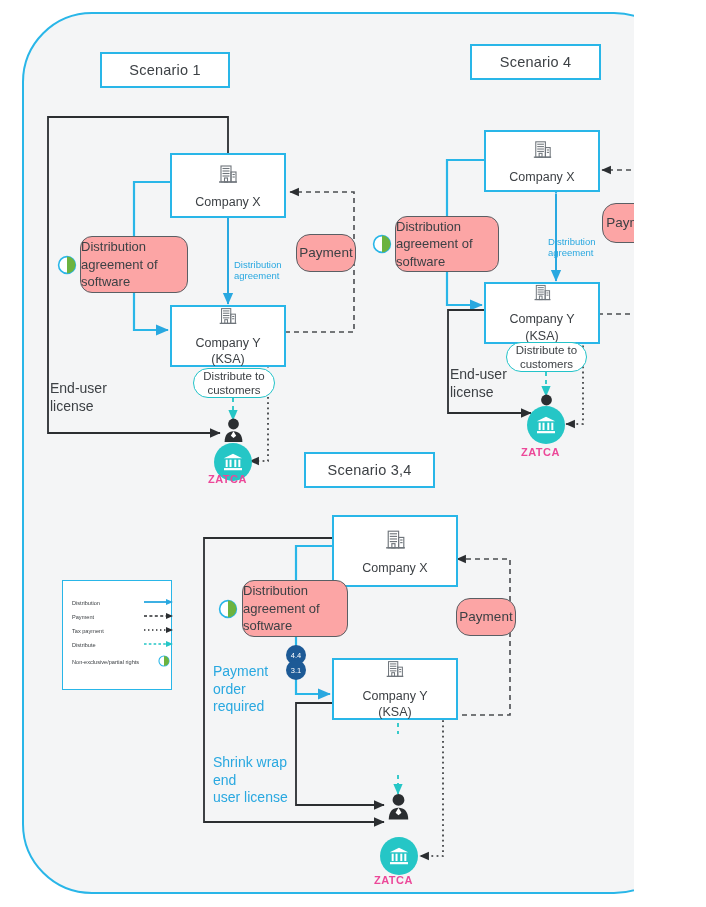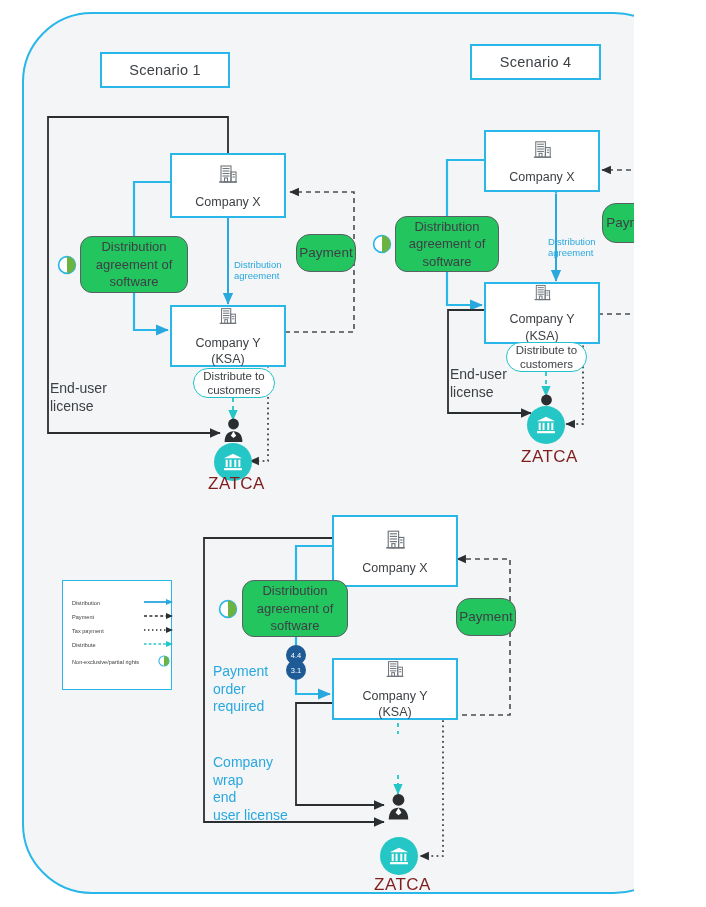--- a/index.html
+++ b/index.html
@@ -50,29 +50,28 @@
     font-size: 12.5px;
     line-height: 1.35;
   }
   .company-box .bldg { margin-bottom: 2px; }
   .company-box .cname { text-align: left; }
   
   .round-box {
     position: absolute;
     border: 1.6px solid #5a5f64;
     border-radius: 12px;
-    background: #22c55e;
+    background: #fca5a5;
     display: flex;
     flex-direction: column;
     align-items: center;
     justify-content: center;
     color: #3d4145;
     font-size: 13px;
     line-height: 1.35;
-    text-align: center;
   }
   .payment-box { border-radius: 14px; font-size: 13.5px; }
   
   .pill {
     position: absolute;
     border: 1.8px solid #23c3c9;
     border-radius: 22px;
     background: #ffffff;
     display: flex;
     flex-direction: column;
@@ -88,23 +87,23 @@
   .lbl {
     position: absolute;
     font-size: 14px;
     color: #3d4145;
     line-height: 1.25;
     white-space: pre-line;
   }
   .lbl.cyan { color: #29a8e0; }
   .lbl.small-cyan { color: #29a8e0; font-size: 9.5px; line-height: 1.2; }
   .lbl.zatca {
-    font-size: 17px;
-    font-weight: normal;
-    color: #7f1d1d;
+    font-size: 11px;
+    font-weight: bold;
+    color: #ec4899;
     letter-spacing: .5px;
   }
   
   .zatca-circle {
     position: absolute;
     width: 38px; height: 38px;
     border-radius: 50%;
     background: #25c6c6;
     display: flex; align-items: center; justify-content: center;
   }
@@ -377,20 +376,21 @@
         <rect x="4" y="9.5" width="2.2" height="8"></rect>
         <rect x="8.2" y="9.5" width="2.2" height="8"></rect>
         <rect x="13.4" y="9.5" width="2.2" height="8"></rect>
         <rect x="17.8" y="9.5" width="2.2" height="8"></rect>
         <rect x="2.2" y="18.6" width="19.6" height="2.4"></rect>
       </g>
     </svg>
   </div>
   <div class="lbl zatca" style="left:521px;top:446px;">ZATCA</div>
 
+  <div class="scenario-title" style="left:304px;top:452px;width:131px;height:36px;">Scenario 3,4</div>
 
   <div class="company-box" style="left:332px;top:515px;width:126px;height:72px;">
     <span class="bldg">
       <svg width="27" height="27" viewBox="0 0 26 26">
         <g fill="none" stroke="#6f757b" stroke-width="1.1">
           <rect x="6" y="5" width="10" height="16"></rect>
             <rect x="16" y="11" width="5" height="10"></rect>
           <line x1="4" y1="21" x2="22" y2="21" stroke-width="1.4"></line>
           <line x1="7.5" y1="7.5" x2="14.5" y2="7.5"></line>
             <line x1="7.5" y1="10" x2="14.5" y2="10"></line>
@@ -439,21 +439,21 @@
 
   <div class="round-box payment-box" style="left:456px;top:598px;width:60px;height:38px;">Payment</div>
 
   <div class="badge" style="left:286px;top:645px;">4.4</div>
   <div class="badge" style="left:286px;top:660px;">3.1</div>
 
   <div class="lbl cyan" style="left:213px;top:663px;width:70px;">Payment
 order
 required</div>
 
-  <div class="lbl cyan" style="left:213px;top:754px;width:80px;">Company wrap
+  <div class="lbl cyan" style="left:213px;top:754px;width:80px;">Shrink wrap
 end
 user license</div>
 
 
   <div class="person" style="left:387px;top:793px;">
     <svg width="23" height="28" viewBox="0 0 21 25">
       <circle cx="10.5" cy="6" r="5.4" fill="#2b2e31"></circle>
       <path d="M1.6,24 C1.6,16.5 5.4,13.2 10.5,13.2 C15.6,13.2 19.4,16.5 19.4,24 z" fill="#2b2e31"></path>
       <path d="M10.5,13.2 L7.8,17.8 L10.5,20 L13.2,17.8 z" fill="#ffffff"></path>
     </svg>

